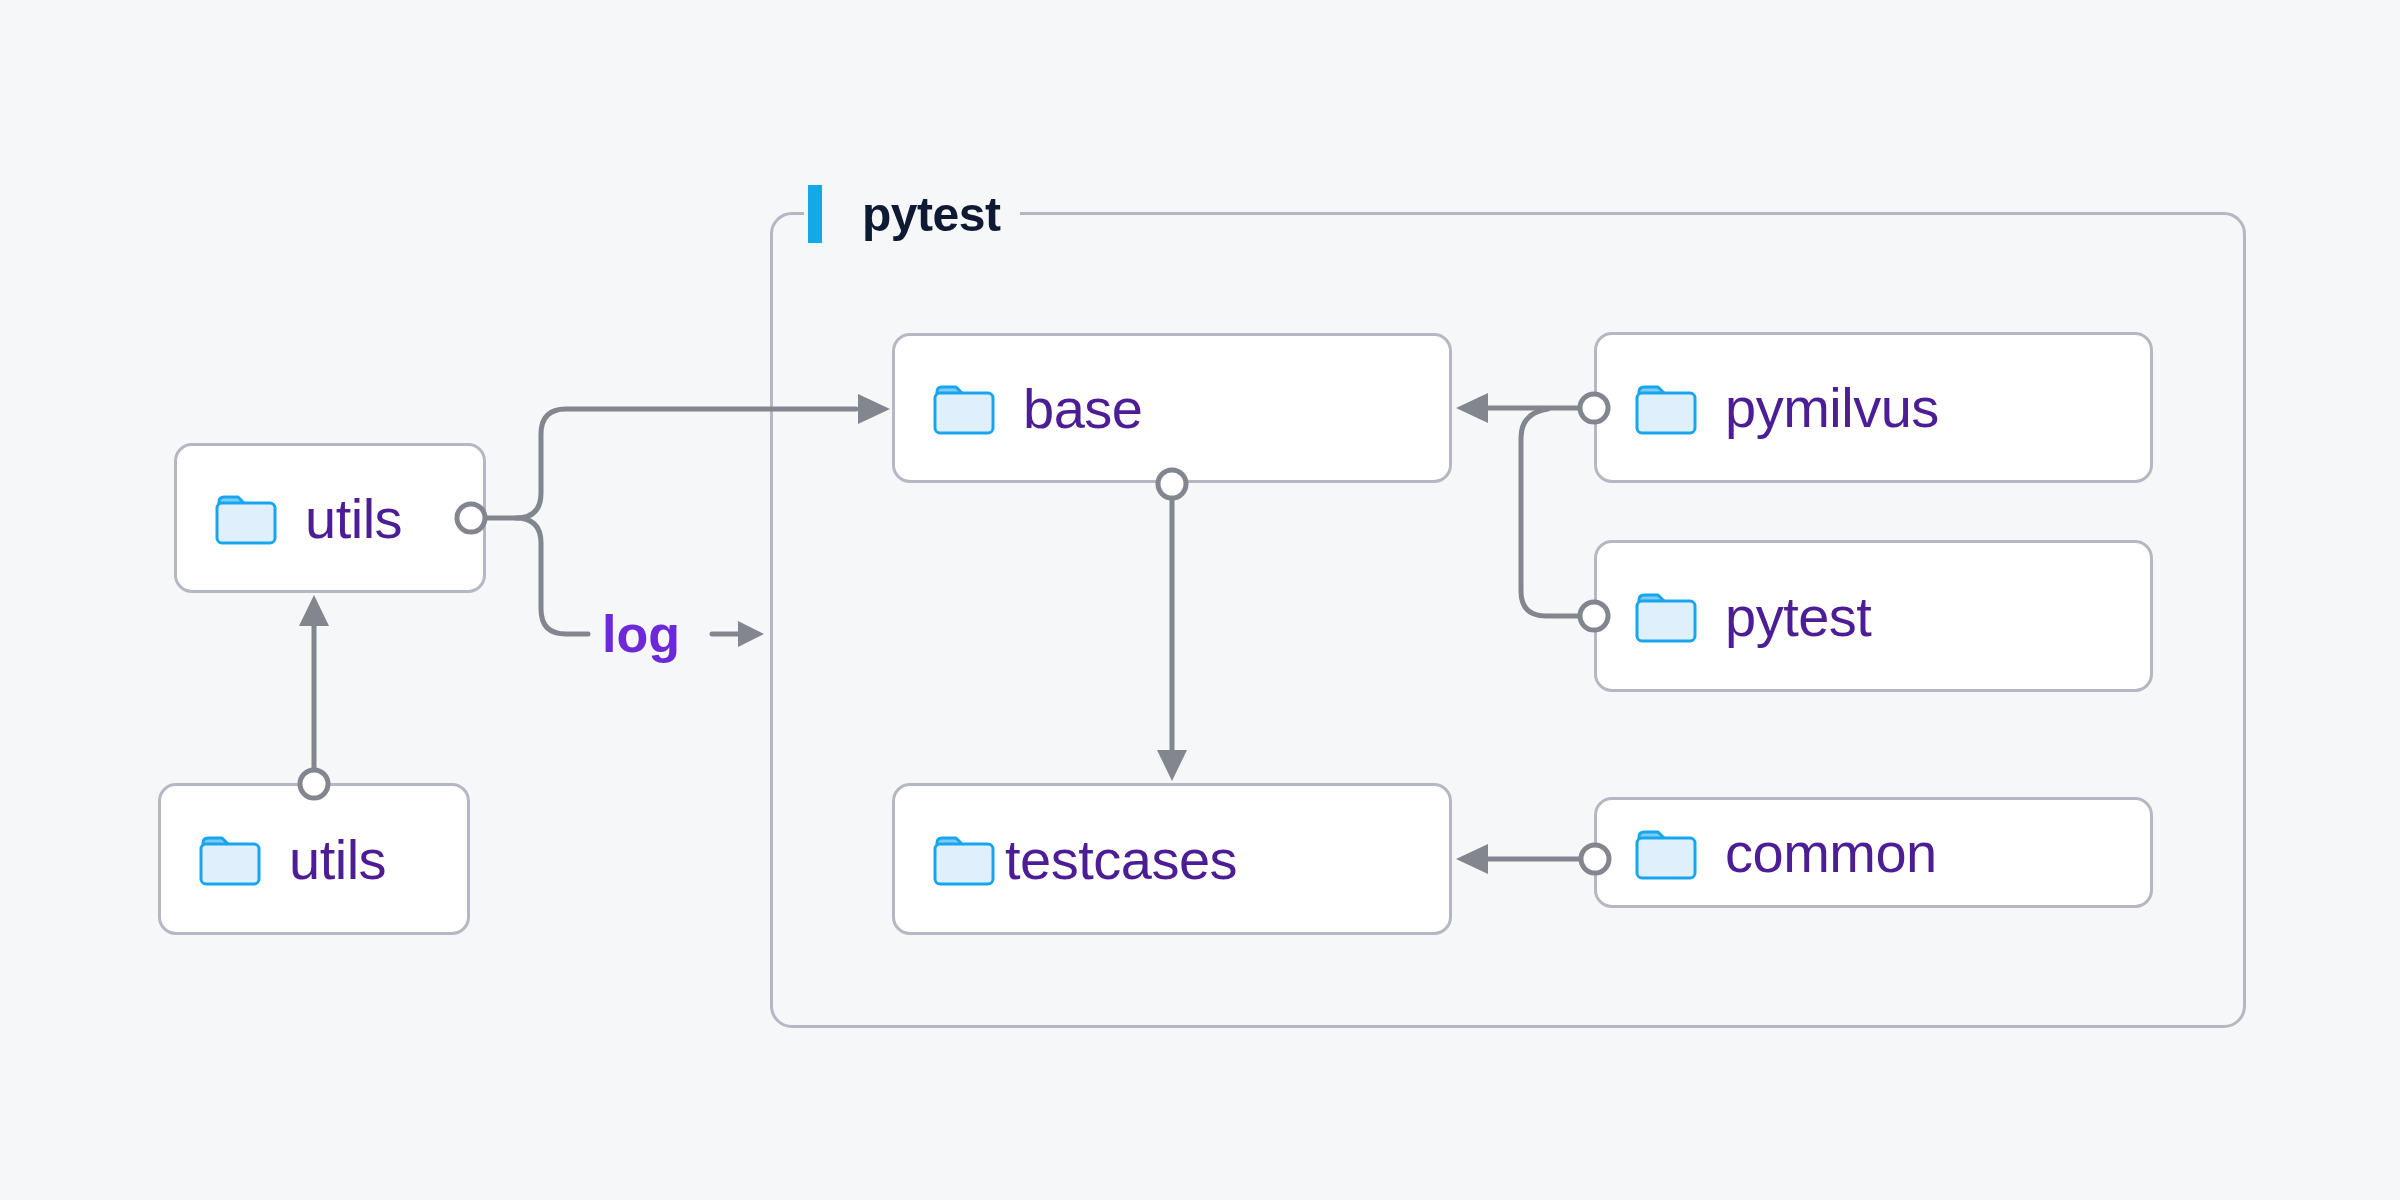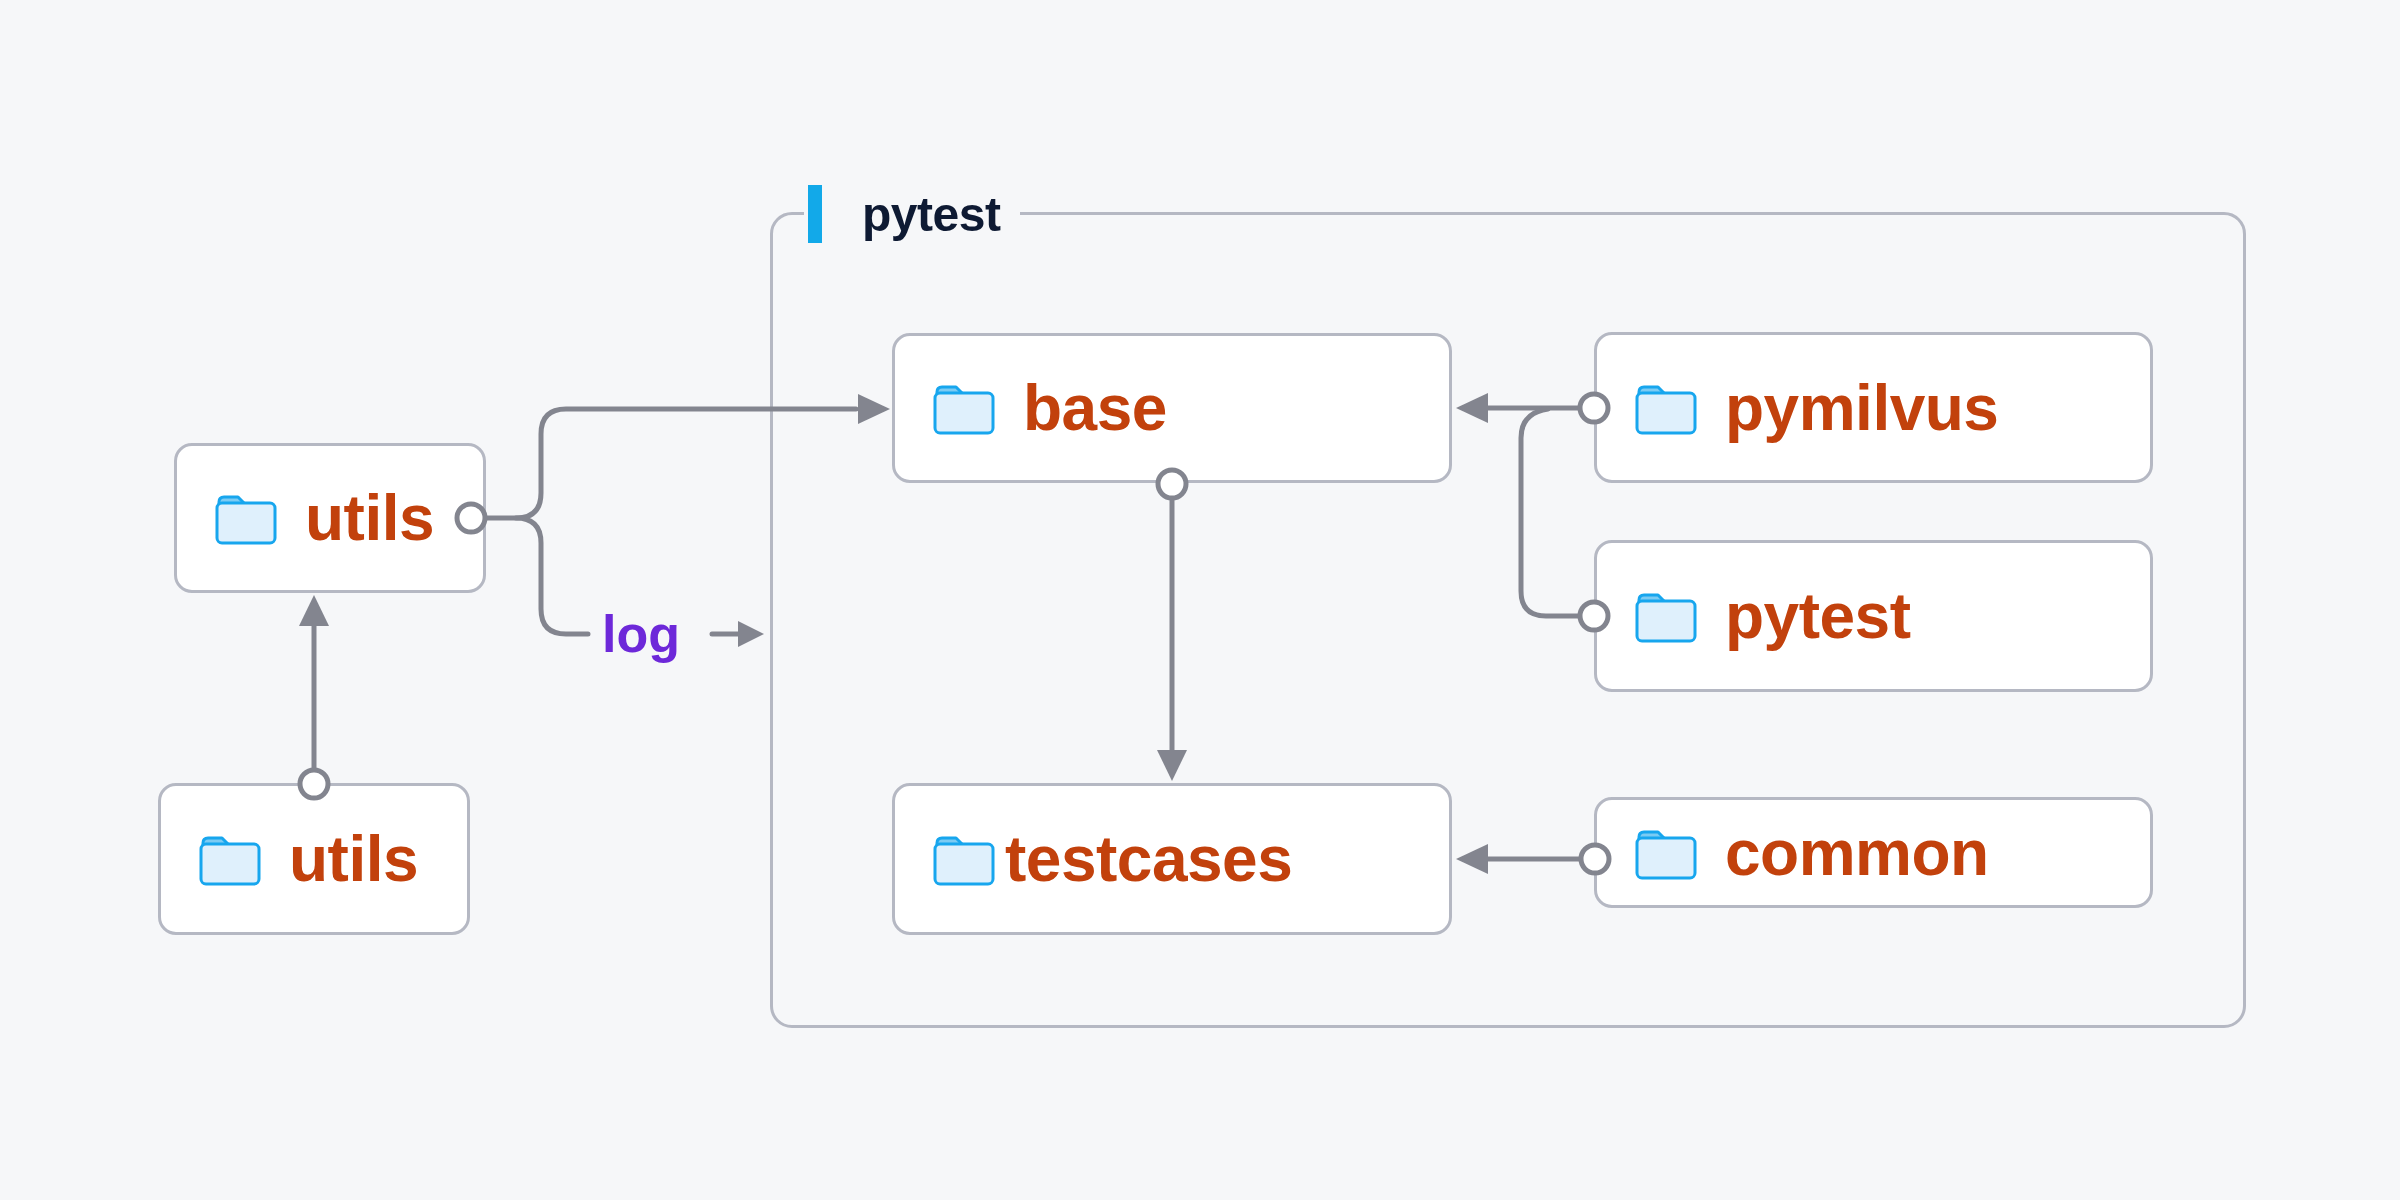--- a/index.html
+++ b/index.html
@@ -19,21 +19,21 @@
     background:#F6F7F9; padding:0 20px 0 4px; z-index:3;
   }
   .accent-bar { width:14px; height:58px; background:#12A9E9; }
   .container-label .clabel { font-size:48px; font-weight:700; color:#0E1A33; letter-spacing:-0.5px; }
   .node {
     position:absolute; background:#FFFFFF;
     border:3px solid #B5B8C3; border-radius:18px; box-sizing:border-box;
     display:flex; align-items:center; padding-left:36px; gap:26px;
     z-index:2;
   }
-  .node .nlabel { font-size:64px; font-weight:700; color:#c2410c; letter-spacing:-0.5px; }
+  .node .nlabel { font-size:56px; font-weight:400; color:#4c1d95; letter-spacing:-0.5px; }
   .folder { display:flex; }
   .folder svg { display:block; }
   .edges { position:absolute; left:0; top:0; width:2400px; height:1200px; z-index:4; pointer-events:none; }
   .log-label {
     position:absolute; left:602px; top:604px; height:60px; line-height:60px;
     font-size:52px; font-weight:700; color:#6d28d9; z-index:4;
   }
   
   .n-utils     { left:158px;  top:443px; width:312px; height:150px;margin-left:16px; }
   .n-config    { left:158px;  top:783px; width:312px; height:152px; }

